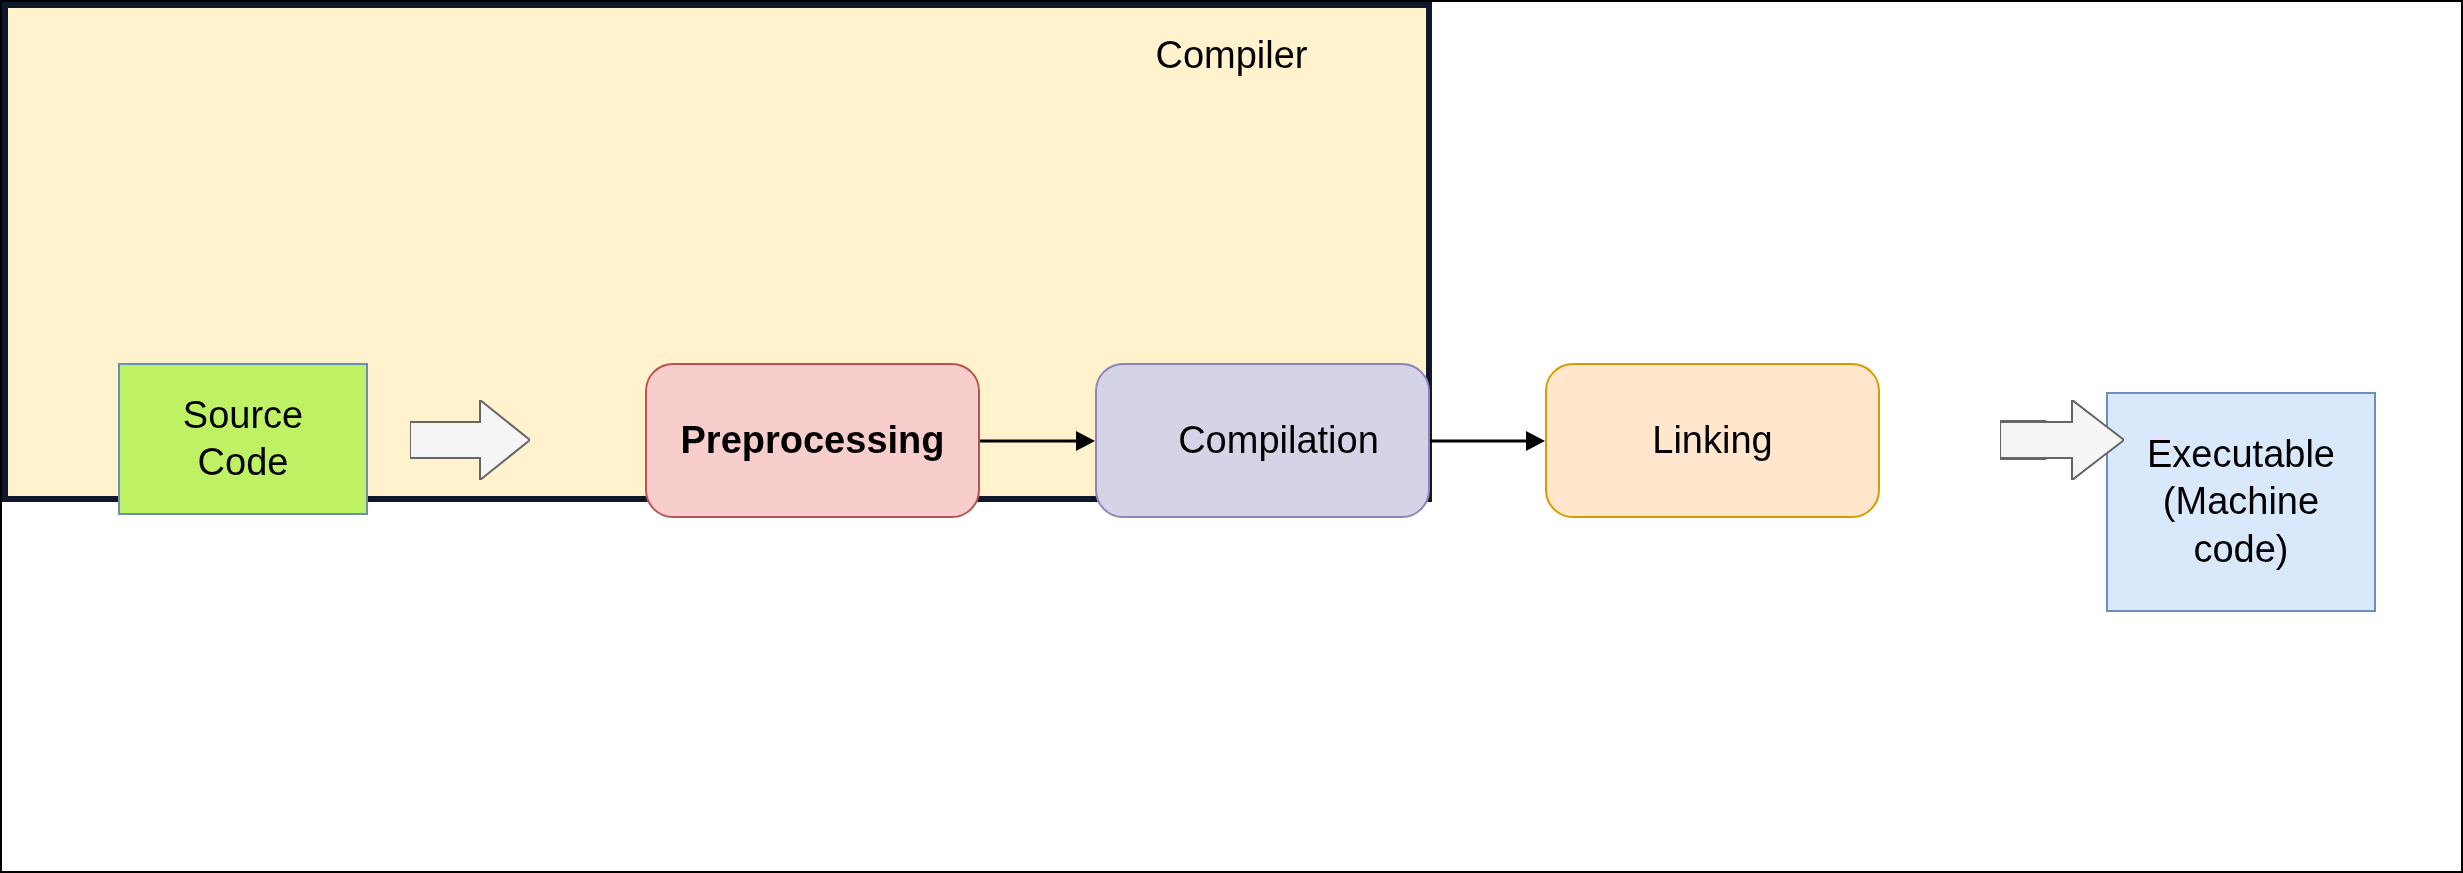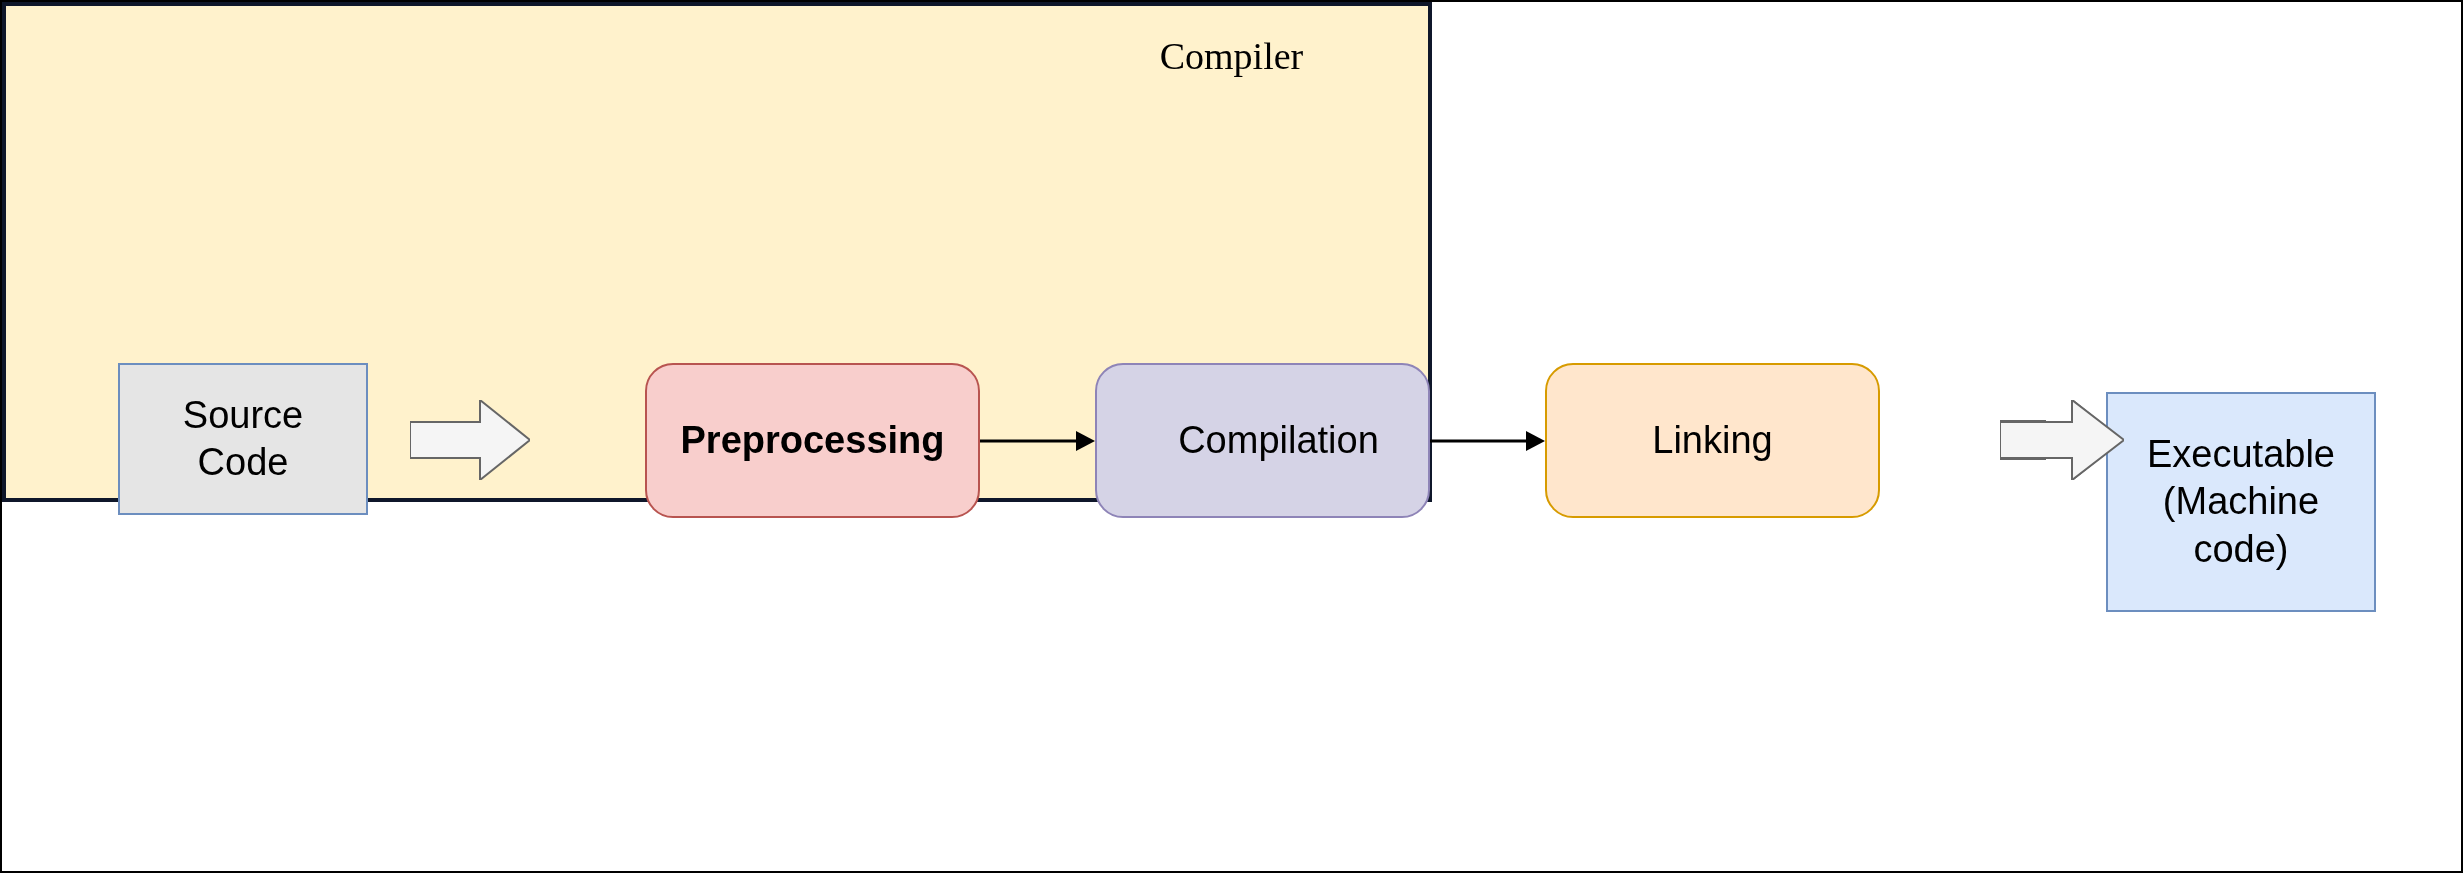--- a/index.html
+++ b/index.html
@@ -23,37 +23,36 @@
     display: flex;
     align-items: center;
     justify-content: center;
     text-align: center;
     font-size: 38px;
     line-height: 1.25;
   }
   .source-box {
     left: 116px; top: 361px;
     width: 250px; height: 152px;
-    background: #e5e5e5;
+    background: #bef264;
     border: 2px solid #6C8EBF;
   }
   .exec-box {
     left: 2104px; top: 342px;
     width: 270px; height: 220px;
     background: #DAE8FC;
     border: 2px solid #6C8EBF;
     margin-top: 48px;
   }
   .compiler-box {
     left: 568px; top: 187px;
     width: 1430px; height: 500px;
     background: #FFF2CC;
-    border: 4px solid #0f172a;
+    border: 6px solid #0f172a;
     z-index: 1;
-    font-family: Liberation Serif, serif;
   }
   .compiler-label {
     position: absolute;
     top: 32px;
     left: 0; right: 0;
     text-align: center;
     font-size: 38px;
   }
   .stage {
     position: absolute;

